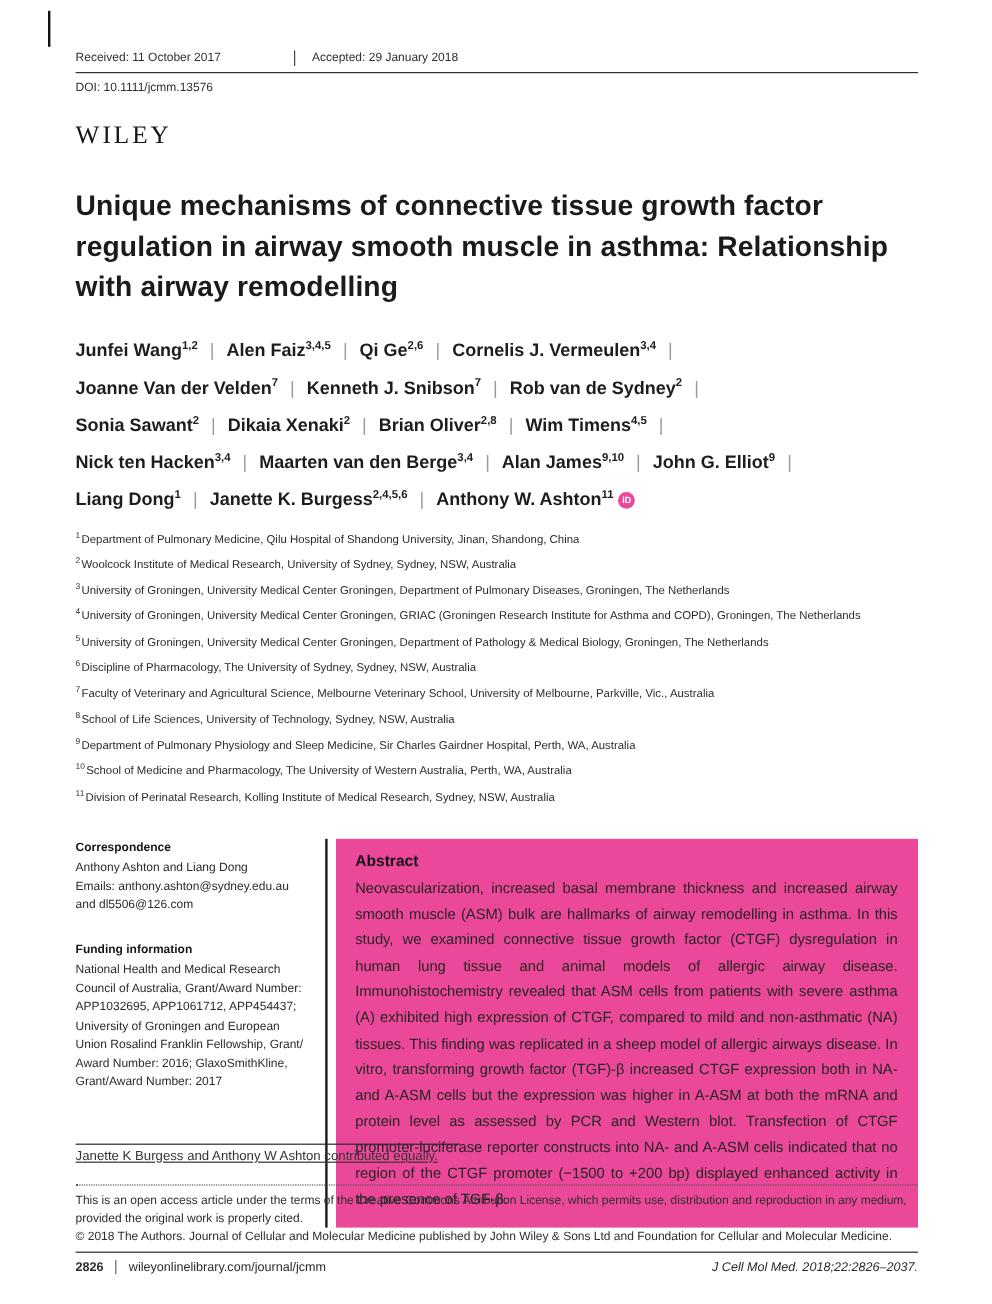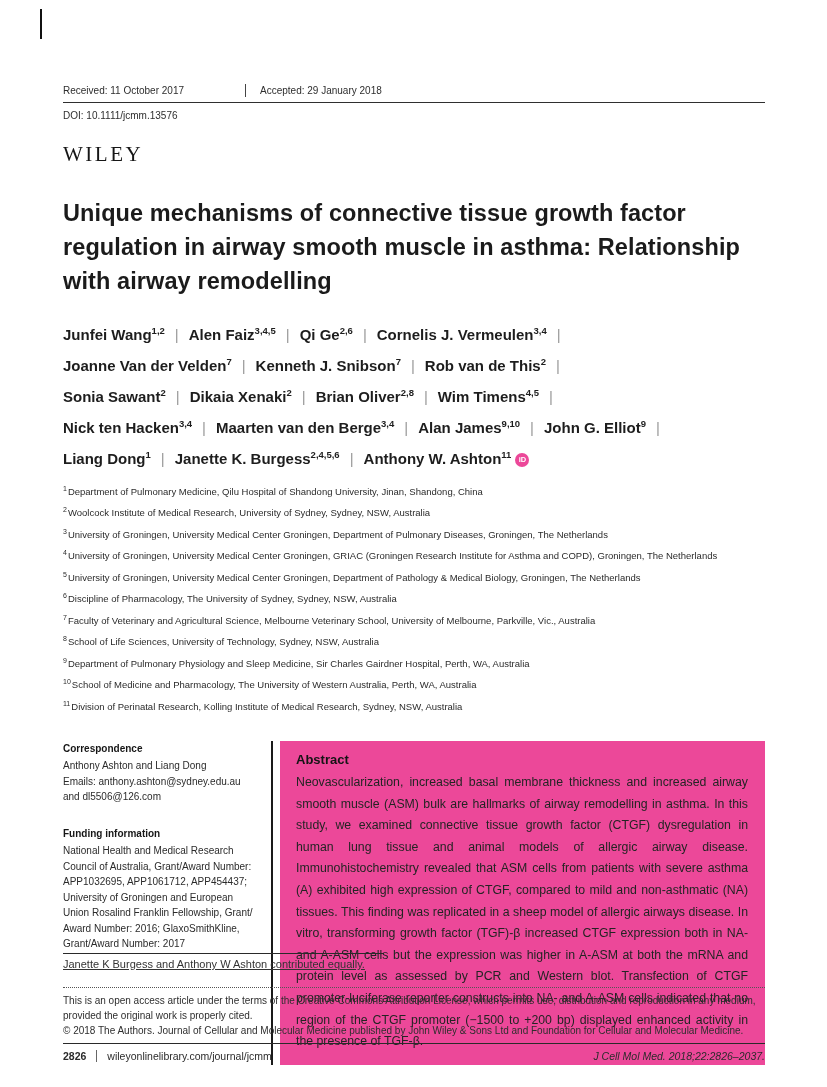--- a/index.html
+++ b/index.html
@@ -7,21 +7,21 @@
   body {
     width:827px; height:1087px;
     font-family:"Liberation Sans", sans-serif;
     color:#242424;
     position:relative;
     overflow:hidden;
   }
   .page { position:absolute; inset:0; background:#fff; }
   .crop-mark { position:absolute; left:40px; top:9px; width:2px; height:30px; background:#111; }
 
-  .content { position:absolute; left:63px; right:62px; top:42px;margin-top:42px; }
+  .content { position:absolute; left:63px; right:62px; top:42px; }
 
   
   .meta-row { display:flex; align-items:center; font-size:10px; color:#2e2e2e; }
   .meta-received { width:182px; }
   .meta-divider { border-left:1px solid #444; height:13px; margin:0 14px 0 0; }
   .meta-rule { border-top:1px solid #2f2f2f; margin-top:5px; }
   .doi-line { font-size:10px; margin-top:7px; color:#2e2e2e; }
 
   
   .type-row { display:flex; justify-content:space-between; align-items:flex-end; margin-top:21px; }
@@ -99,21 +99,21 @@
     <div class="doi-line">DOI: 10.1111/jcmm.13576</div>
 
     <div class="type-row">
       <span class="wiley-logo">WILEY</span>
     </div>
 
     <h1 class="title">Unique mechanisms of connective tissue growth factor regulation in airway smooth muscle in asthma: Relationship with airway remodelling</h1>
 
     <div class="author-list">
         <div class="author-line"><span class="author"><span>Junfei Wang</span><sup>1,2</sup></span><span class="author-sep">|</span><span class="author"><span>Alen Faiz</span><sup>3,4,5</sup></span><span class="author-sep">|</span><span class="author"><span>Qi Ge</span><sup>2,6</sup></span><span class="author-sep">|</span><span class="author"><span>Cornelis J. Vermeulen</span><sup>3,4</sup></span><span class="author-sep">|</span></div>
-        <div class="author-line"><span class="author"><span>Joanne Van der Velden</span><sup>7</sup></span><span class="author-sep">|</span><span class="author"><span>Kenneth J. Snibson</span><sup>7</sup></span><span class="author-sep">|</span><span class="author"><span>Rob van de This</span><sup>2</sup></span><span class="author-sep">|</span></div>
+        <div class="author-line"><span class="author"><span>Joanne Van der Velden</span><sup>7</sup></span><span class="author-sep">|</span><span class="author"><span>Kenneth J. Snibson</span><sup>7</sup></span><span class="author-sep">|</span><span class="author"><span>Rob van de Sydney</span><sup>2</sup></span><span class="author-sep">|</span></div>
         <div class="author-line"><span class="author"><span>Sonia Sawant</span><sup>2</sup></span><span class="author-sep">|</span><span class="author"><span>Dikaia Xenaki</span><sup>2</sup></span><span class="author-sep">|</span><span class="author"><span>Brian Oliver</span><sup>2,8</sup></span><span class="author-sep">|</span><span class="author"><span>Wim Timens</span><sup>4,5</sup></span><span class="author-sep">|</span></div>
         <div class="author-line"><span class="author"><span>Nick ten Hacken</span><sup>3,4</sup></span><span class="author-sep">|</span><span class="author"><span>Maarten van den Berge</span><sup>3,4</sup></span><span class="author-sep">|</span><span class="author"><span>Alan James</span><sup>9,10</sup></span><span class="author-sep">|</span><span class="author"><span>John G. Elliot</span><sup>9</sup></span><span class="author-sep">|</span></div>
         <div class="author-line"><span class="author"><span>Liang Dong</span><sup>1</sup></span><span class="author-sep">|</span><span class="author"><span>Janette K. Burgess</span><sup>2,4,5,6</sup></span><span class="author-sep">|</span><span class="author"><span>Anthony W. Ashton</span><sup>11</sup></span><span class="orcid">iD</span></div>
       </div>
 
     <div class="affiliations">
 
         <div class="affiliation"><sup>1</sup><span>Department of Pulmonary Medicine, Qilu Hospital of Shandong University, Jinan, Shandong, China</span></div>
 
         <div class="affiliation"><sup>2</sup><span>Woolcock Institute of Medical Research, University of Sydney, Sydney, NSW, Australia</span></div>

